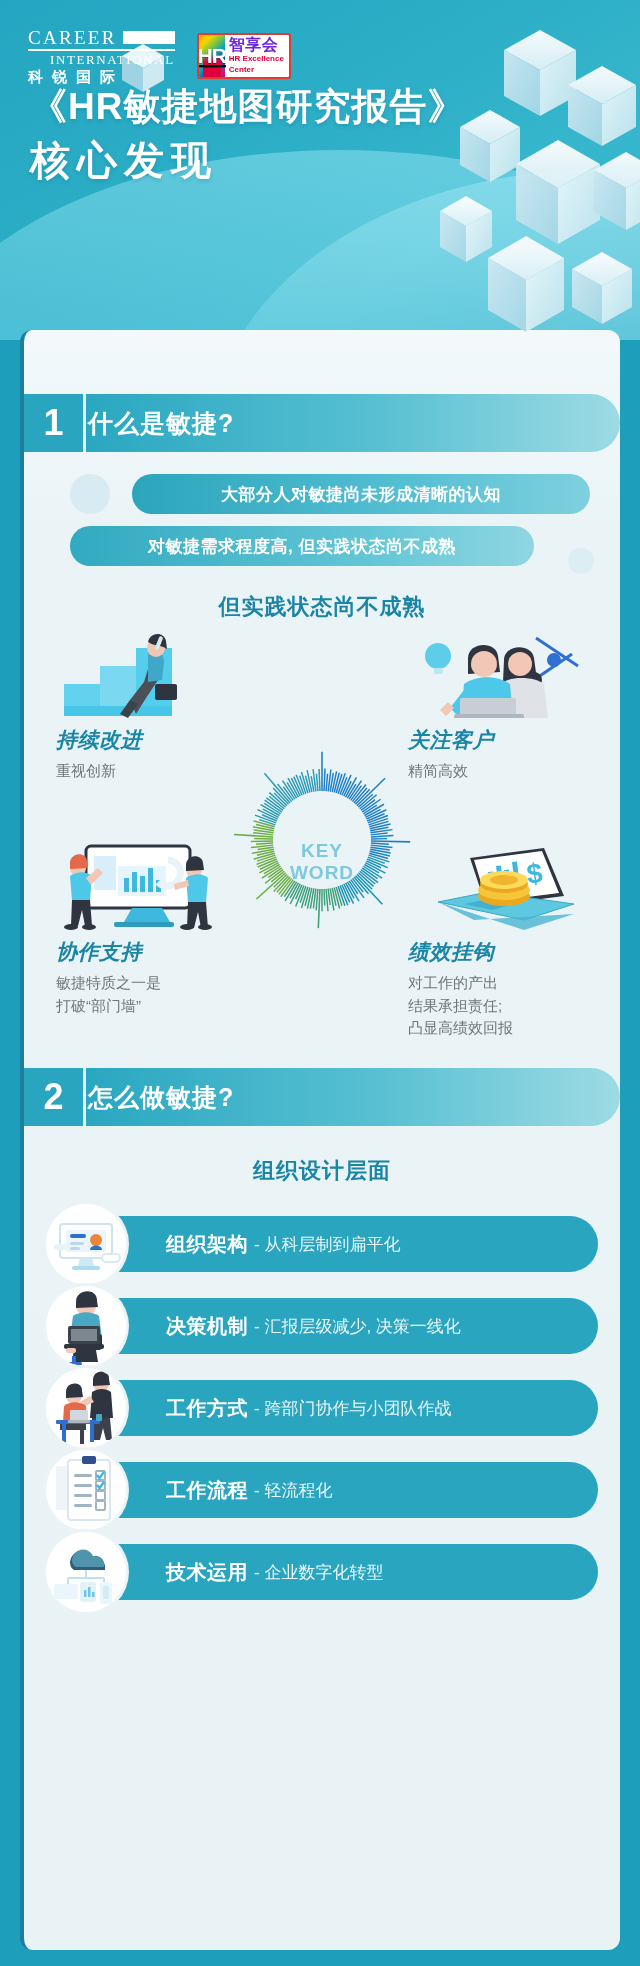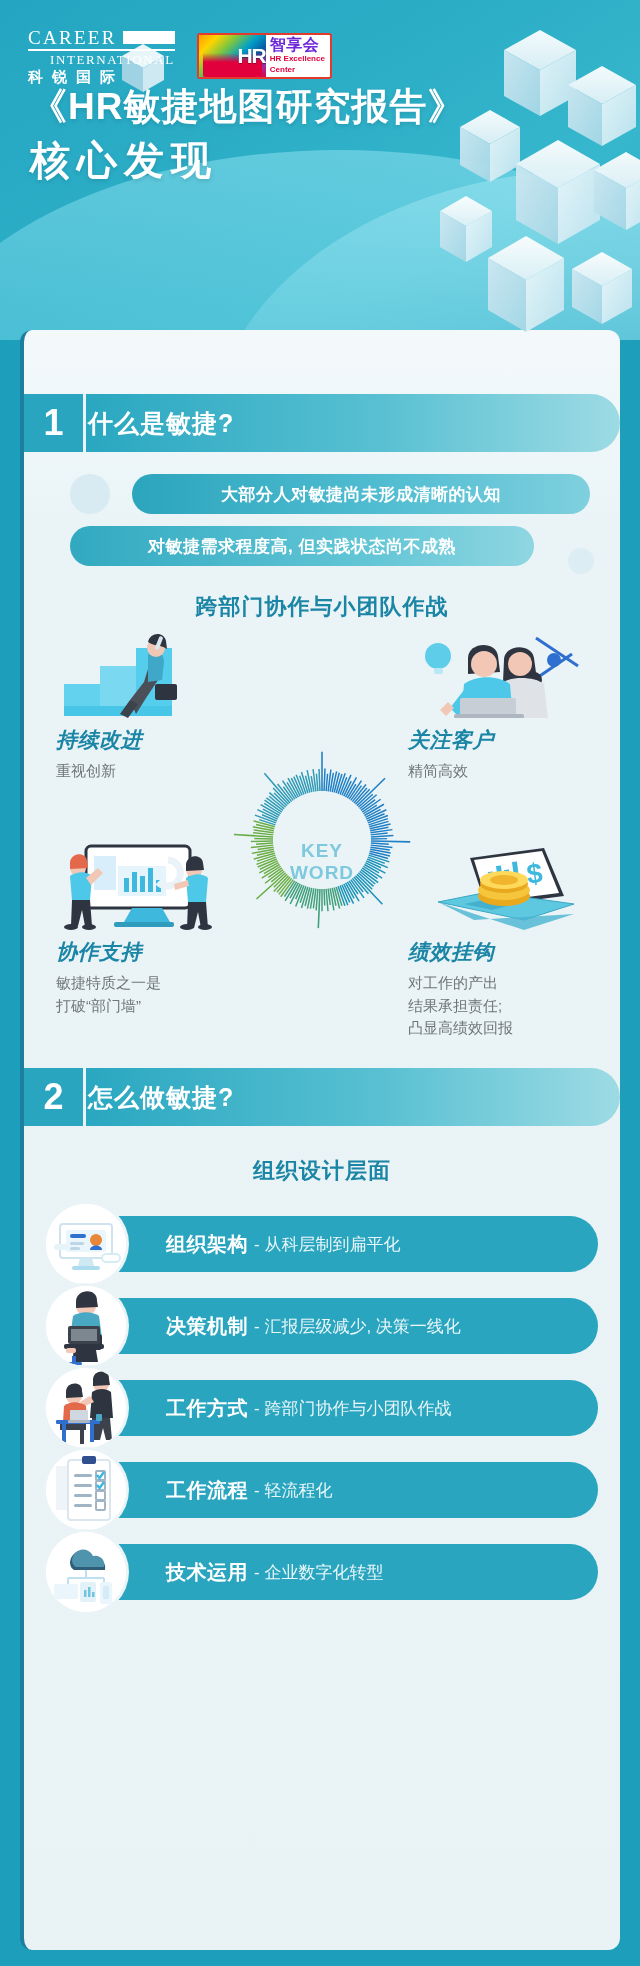--- a/index.html
+++ b/index.html
@@ -63,25 +63,26 @@
   }
   .logo-career .l3 {
     font-size: 15px; letter-spacing: 9px; margin-top: 3px; font-weight: 600;
   }
   .logo-hr {
     display: flex; align-items: stretch; height: 46px;
     border: 2px solid #e23a2e; border-radius: 3px; overflow: hidden;
     background: #fff;
   }
   .logo-hr .hr-sq {
-    width: 67px;
+    width: 26px;
     background:
       linear-gradient(135deg, #ff9c00 0%, #ffd400 18%, #7ec63f 36%, #00a0c6 55%, #0b57a4 72%, #9b2fa0 88%, #e2003c 100%);
-    display: flex; align-items: center; justify-content: flex-end;
+    display: flex; align-items: center; justify-content: center;
     position: relative;
+    text-decoration: underline;
   }
   .logo-hr .hr-sq::after {
     content: ""; position: absolute; inset: 5px 4px 0 4px;
     background: linear-gradient(180deg, rgba(226,0,40,0) 35%, #e2003c 60%);
     border-radius: 2px;
   }
   .logo-hr .hr-sq span {
     position: relative; z-index: 2; color: #fff; font-weight: bold;
     font-size: 21px; letter-spacing: -1px;
     text-shadow: 0 1px 1px rgba(0,0,0,.35);
@@ -327,21 +328,21 @@
         <div class="sec-title">什么是敏捷?</div>
       </div>
 
       <div class="pills">
         <div class="deco-circle deco-c1"></div>
         <div class="deco-circle deco-c2"></div>
         <div class="pill pill-1">大部分人对敏捷尚未形成清晰的认知</div>
         <div class="pill pill-2">对敏捷需求程度高, 但实践状态尚不成熟</div>
       </div>
 
-      <div class="kw-heading">跨部门协作与小团队作战</div>
+      <div class="kw-heading">但实践状态尚不成熟</div>
 
       <div class="kw-wrap">
 
         <svg class="kw-burst" viewBox="0 0 200 200">
           <g id="burst">
               <line x1="100.00" y1="50.00" x2="100.00" y2="10.00" stroke="#1f7fc4" stroke-width="1.6"></line>
               <line x1="102.09" y1="50.04" x2="103.05" y2="27.12" stroke="#1f7fc4" stroke-width="1.5"></line>
               <line x1="104.18" y1="50.18" x2="105.67" y2="32.45" stroke="#1f7fc4" stroke-width="1.5"></line>
               <line x1="106.27" y1="50.39" x2="109.08" y2="28.09" stroke="#1f7fc4" stroke-width="1.5"></line>
               <line x1="108.34" y1="50.70" x2="111.58" y2="31.51" stroke="#1f7fc4" stroke-width="1.5"></line>

